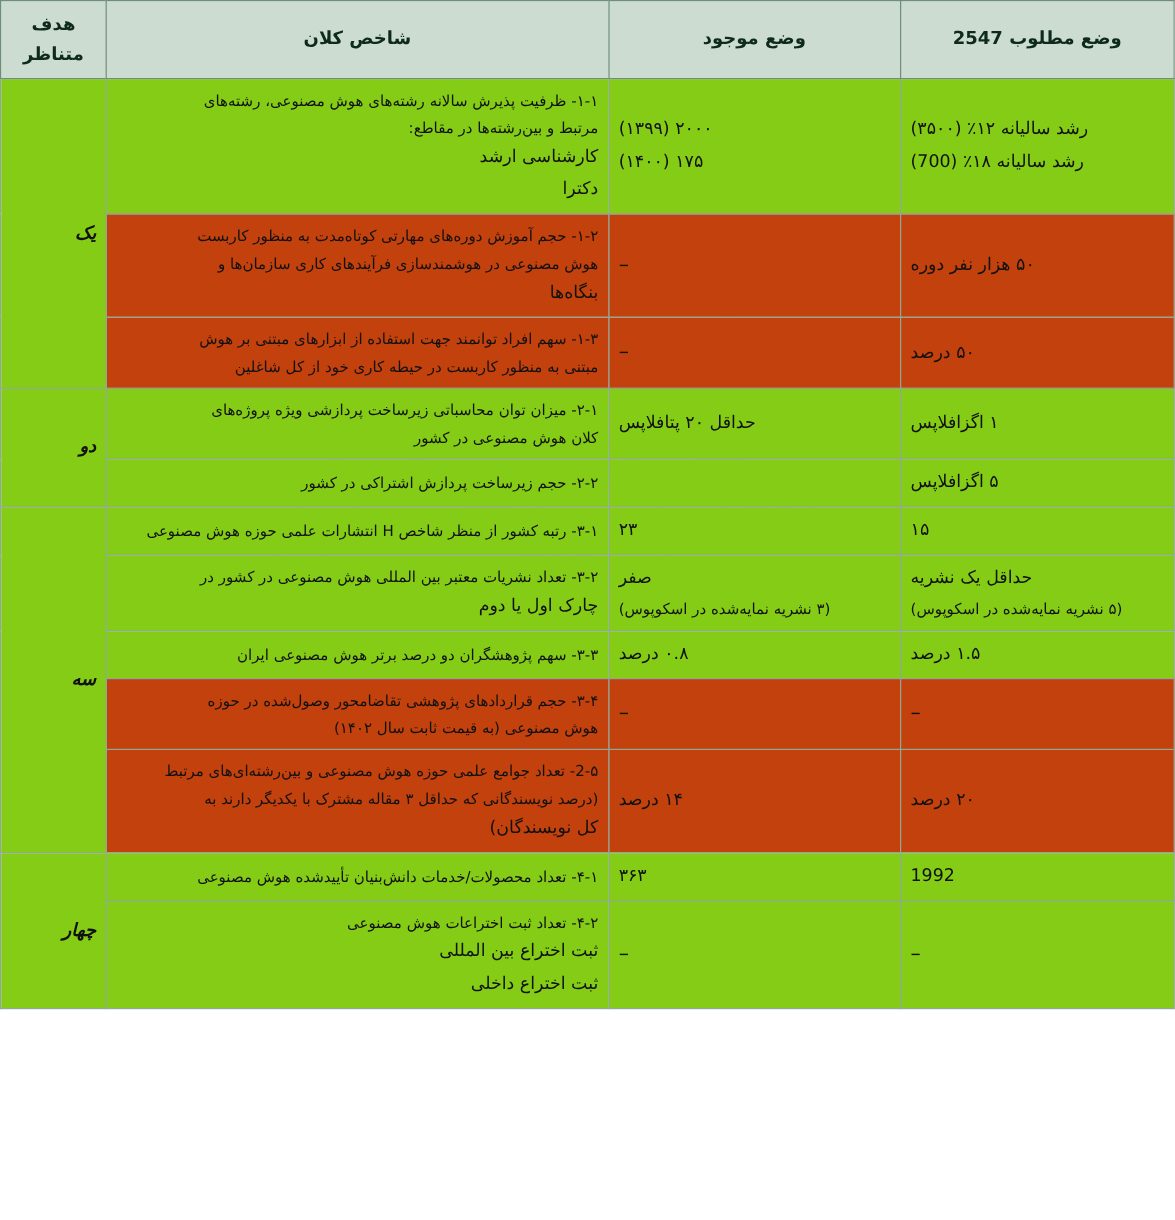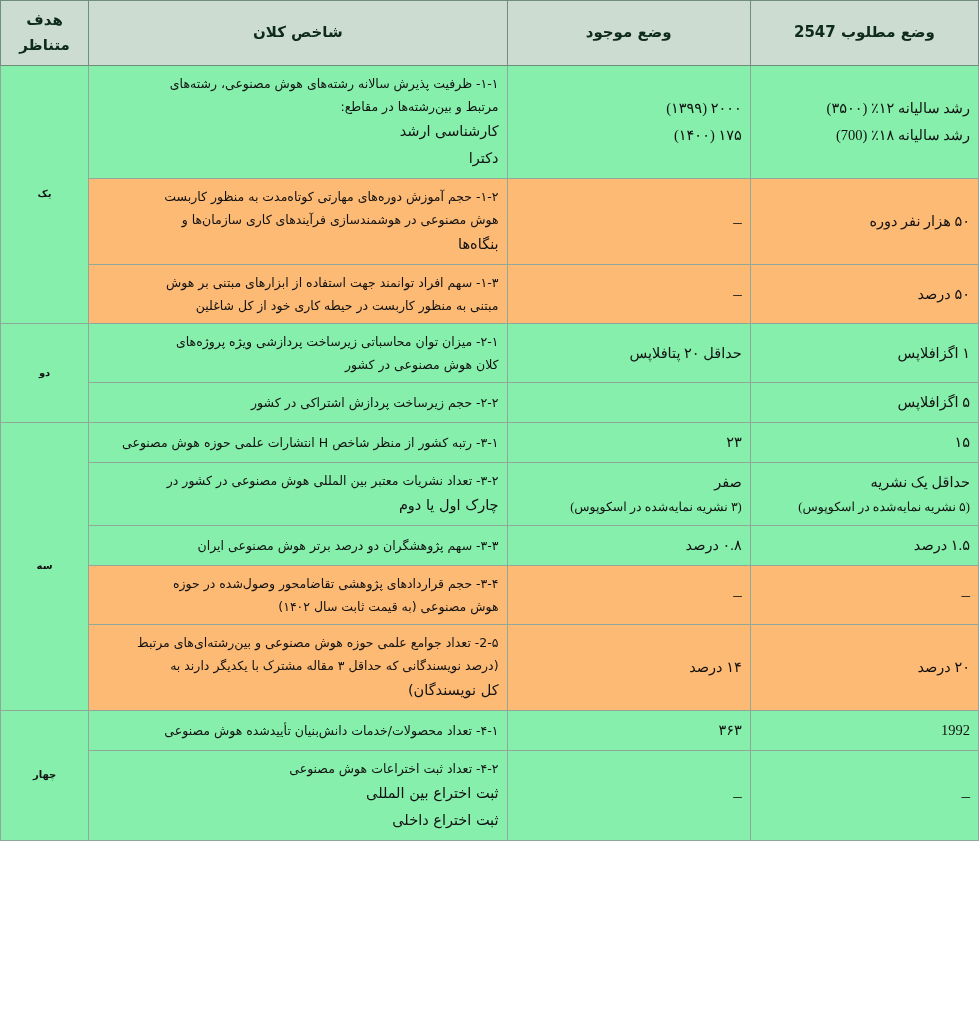--- a/index.html
+++ b/index.html
@@ -54,36 +54,36 @@
     line-height:1.7;
     height:52px;
     border-color:#6f8d7d;
   }
   .col-target{width:88px;}
   .col-index{width:418px;}
   .col-current{width:243px;}
   .col-goal{width:228px;}
 
   td.target{
-    text-align:center;
+    text-align:right;
     font-weight:bold;
-    font-size:10px;
+    font-size:15px;
     background:#fff;
+    font-style:italic;
   }
   td.index{
     text-align:right;
     background:#fff;
   }
   td.val{
-    text-align:right;
+    text-align:left;
     background:#fff;
-    font-family:Liberation Serif, serif;
-  }
-  tr.shade td{ background:#fdba74; }
-  tr.plain td{ background:#86efac; }
+  }
+  tr.shade td{ background:#c2410c; }
+  tr.plain td{ background:#84cc16; }
 
   .small{font-size:12.5px;}
   .nowrapline{display:block;}
   .dash{font-size:17px;}
 </style>
 </head>
 <body>
 
 <div class="doc">
 

